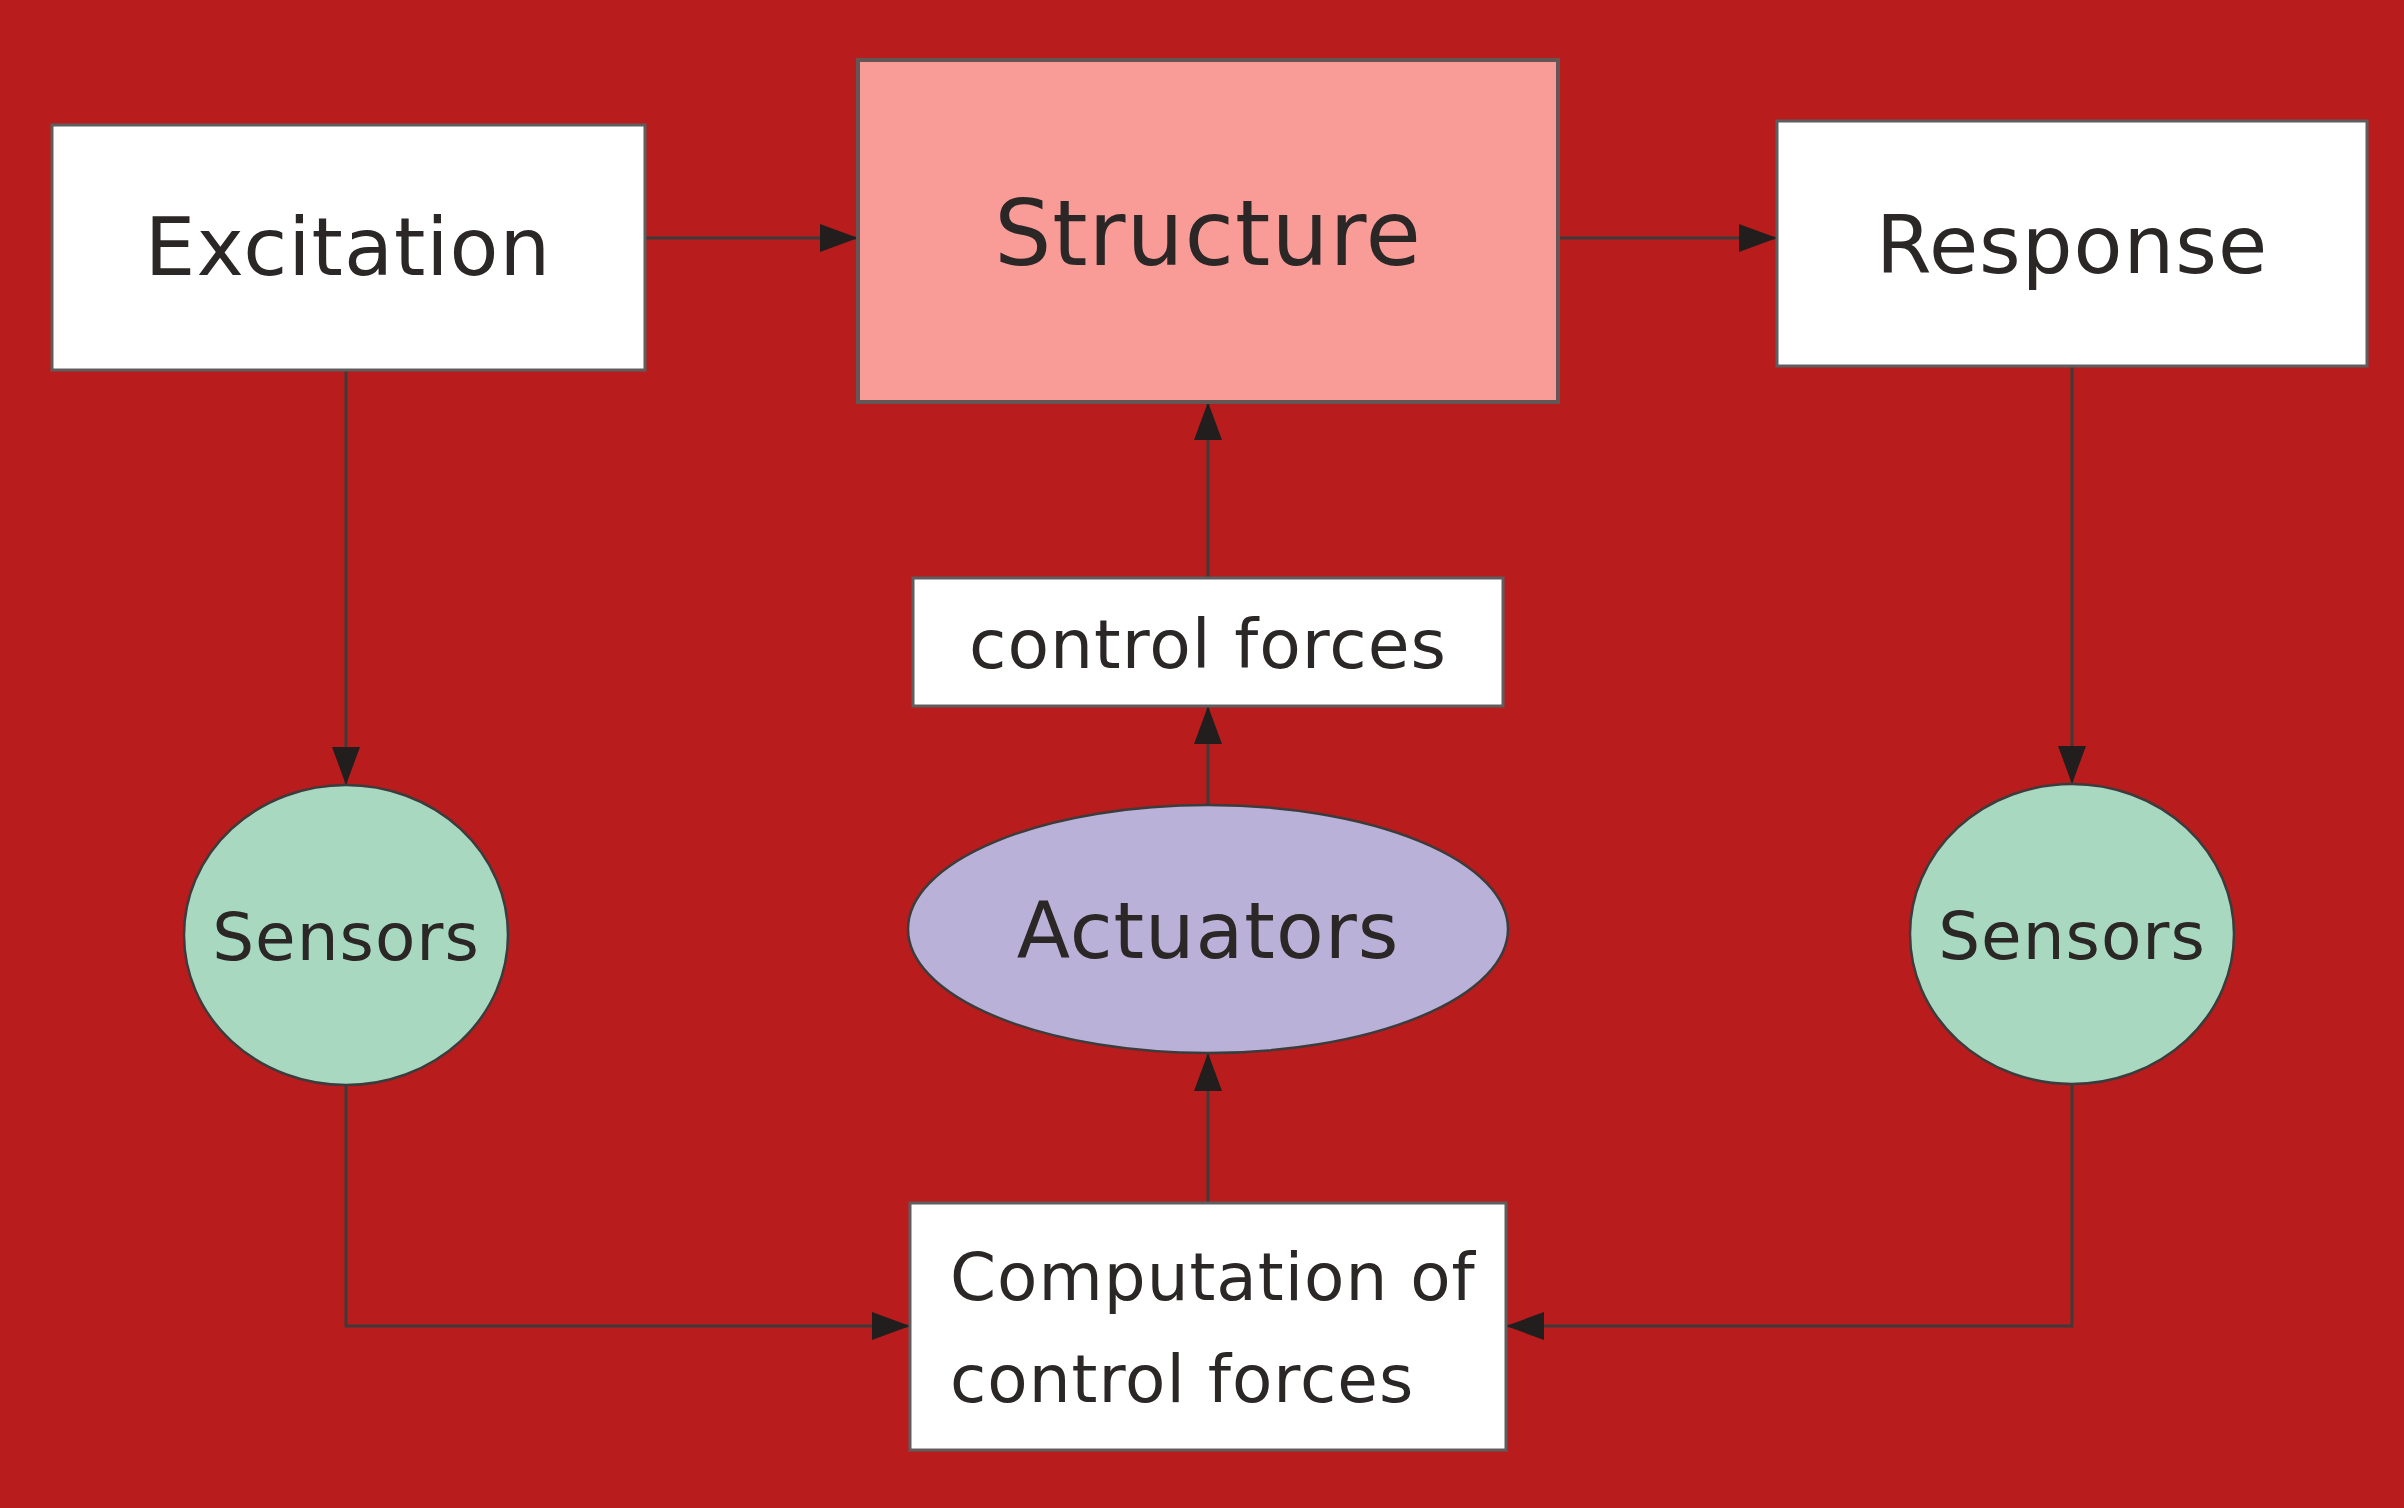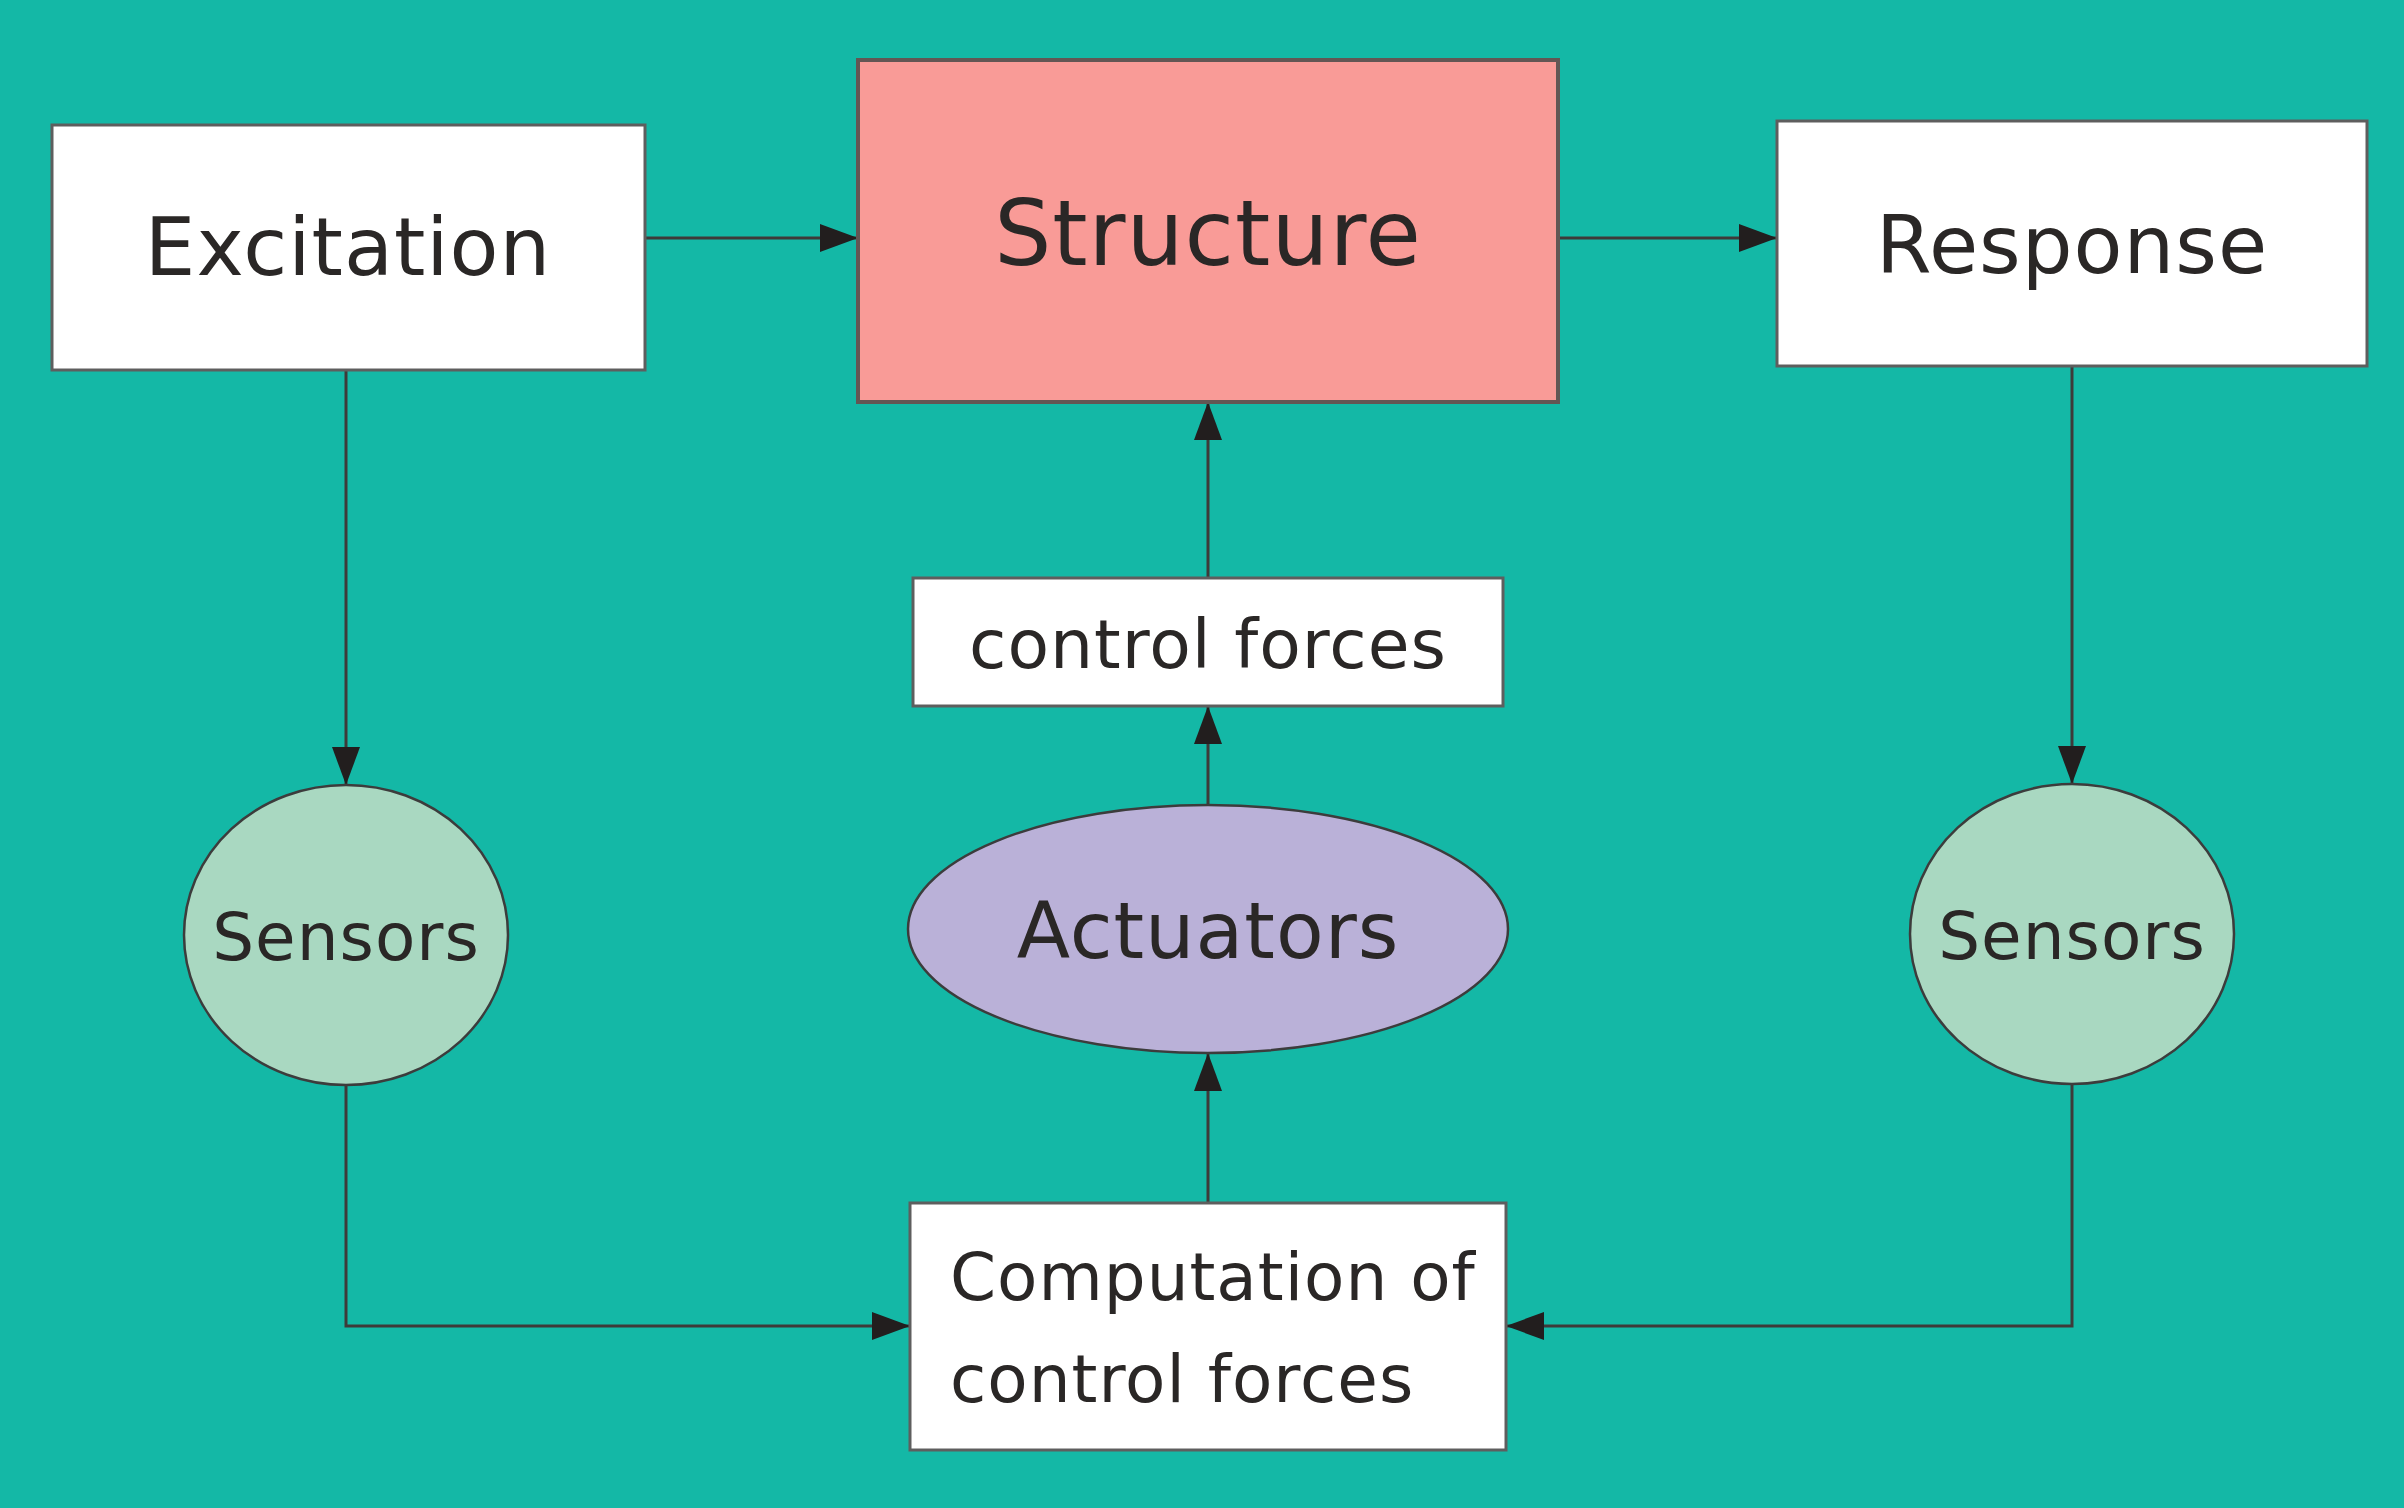--- a/index.html
+++ b/index.html
@@ -3,21 +3,21 @@
 <meta charset="utf-8">
 <style>
   html, body {
     margin: 0;
     padding: 0;
     background: #ffffff;
   }
   .canvas-wrap {
     width: 2404px;
     height: 1508px;
-    background: #14b8a6;
+    background: #b91c1c;
     position: relative;
   }
   svg { display: block; }
 
   .node-box {
     stroke: #5e5e5e;
     stroke-width: 3;
   }
   .node-box.tinted {
     stroke: #635654;

